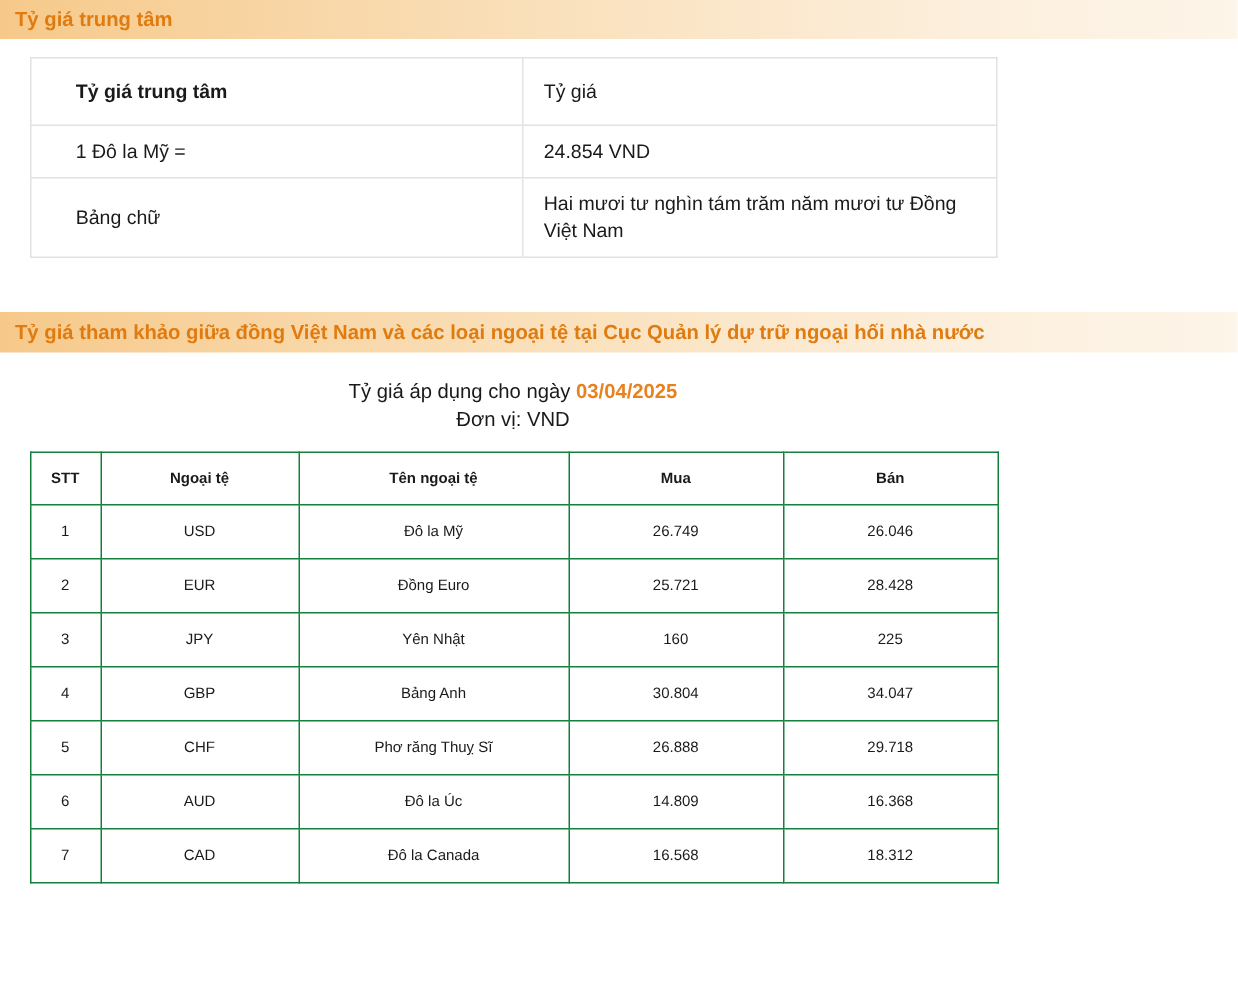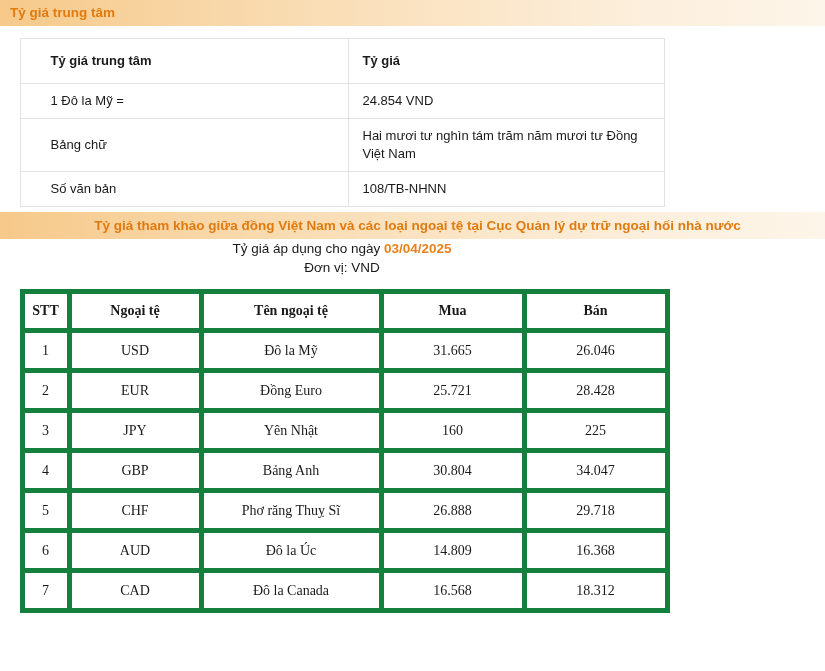--- a/index.html
+++ b/index.html
@@ -84,54 +84,53 @@
   table.t1 td.lbl {
     width: 283px;
     font-weight: normal;
     padding-left: 30px;
   }
   table.t1 tr.head td {
     font-weight: bold;
     height: 28px;
   }
   table.t1 tr.head td.val {
-    font-weight: bold;
+    font-weight: normal;
   }
   table.t1 td.val {
     font-weight: normal;
   }
 
   
   .subcap {
     text-align: center;
     font-size: 13.5px;
     line-height: 19px;
-    padding-top: 0;
+    padding-top: 16px;
     color: #1a1a1a;
   }
 
   
   .tbl2-wrap {
     width: 645px;
     margin: 12px auto 0 auto;
   }
   table.t2 {
     width: 100%;
     border-collapse: collapse;
     table-layout: fixed;
   }
   table.t2 th,
   table.t2 td {
-    border: 5px solid #15803d;
+    border: 1px solid #15803d;
     text-align: center;
-    font-size: 14px;
+    font-size: 10px;
     height: 33px;
     color: #1a1a1a;
     font-weight: normal;
-    font-family: Liberation Serif, serif;
   }
   table.t2 th {
     font-weight: bold;
     height: 32px;
   }
   col.c-stt  { width: 47px;  }
   col.c-code { width: 132px; }
   col.c-name { width: 180px; }
   col.c-buy  { width: 143px; }
   col.c-sell { width: 143px; }
@@ -154,29 +153,25 @@
           <td class="val">Tỷ giá</td>
         </tr>
         <tr>
           <td class="lbl">1 Đô la Mỹ =</td>
           <td class="val">24.854 VND</td>
         </tr>
         <tr>
           <td class="lbl">Bảng chữ</td>
           <td class="val">Hai mươi tư nghìn tám trăm năm mươi tư Đồng Việt Nam</td>
         </tr>
-        <tr>
-          <td class="lbl">Số văn bản</td>
-          <td class="val">108/TB-NHNN</td>
-        </tr>
       </tbody>
     </table>
   </div>
 
-  <div class="banner second" style="margin-top:5px;text-align:center;">
+  <div class="banner second" style="margin-top:36px;">
     <span>Tỷ giá tham khảo giữa đồng Việt Nam và các loại ngoại tệ tại Cục Quản lý dự trữ ngoại hối nhà nước</span>
   </div>
 
   <div class="subcap">
     <div><span>Tỷ giá áp dụng cho ngày </span><span class="hl">03/04/2025</span></div>
     <div>Đơn vị: VND</div>
   </div>
 
   <div class="tbl2-wrap">
     <table class="t2">
@@ -194,21 +189,21 @@
           <th>Tên ngoại tệ</th>
           <th>Mua</th>
           <th>Bán</th>
         </tr>
       </thead>
       <tbody>
         <tr>
           <td>1</td>
           <td>USD</td>
           <td>Đô la Mỹ</td>
-          <td>31.665</td>
+          <td>26.749</td>
           <td>26.046</td>
         </tr>
         <tr>
           <td>2</td>
           <td>EUR</td>
           <td>Đồng Euro</td>
           <td>25.721</td>
           <td>28.428</td>
         </tr>
         <tr>

